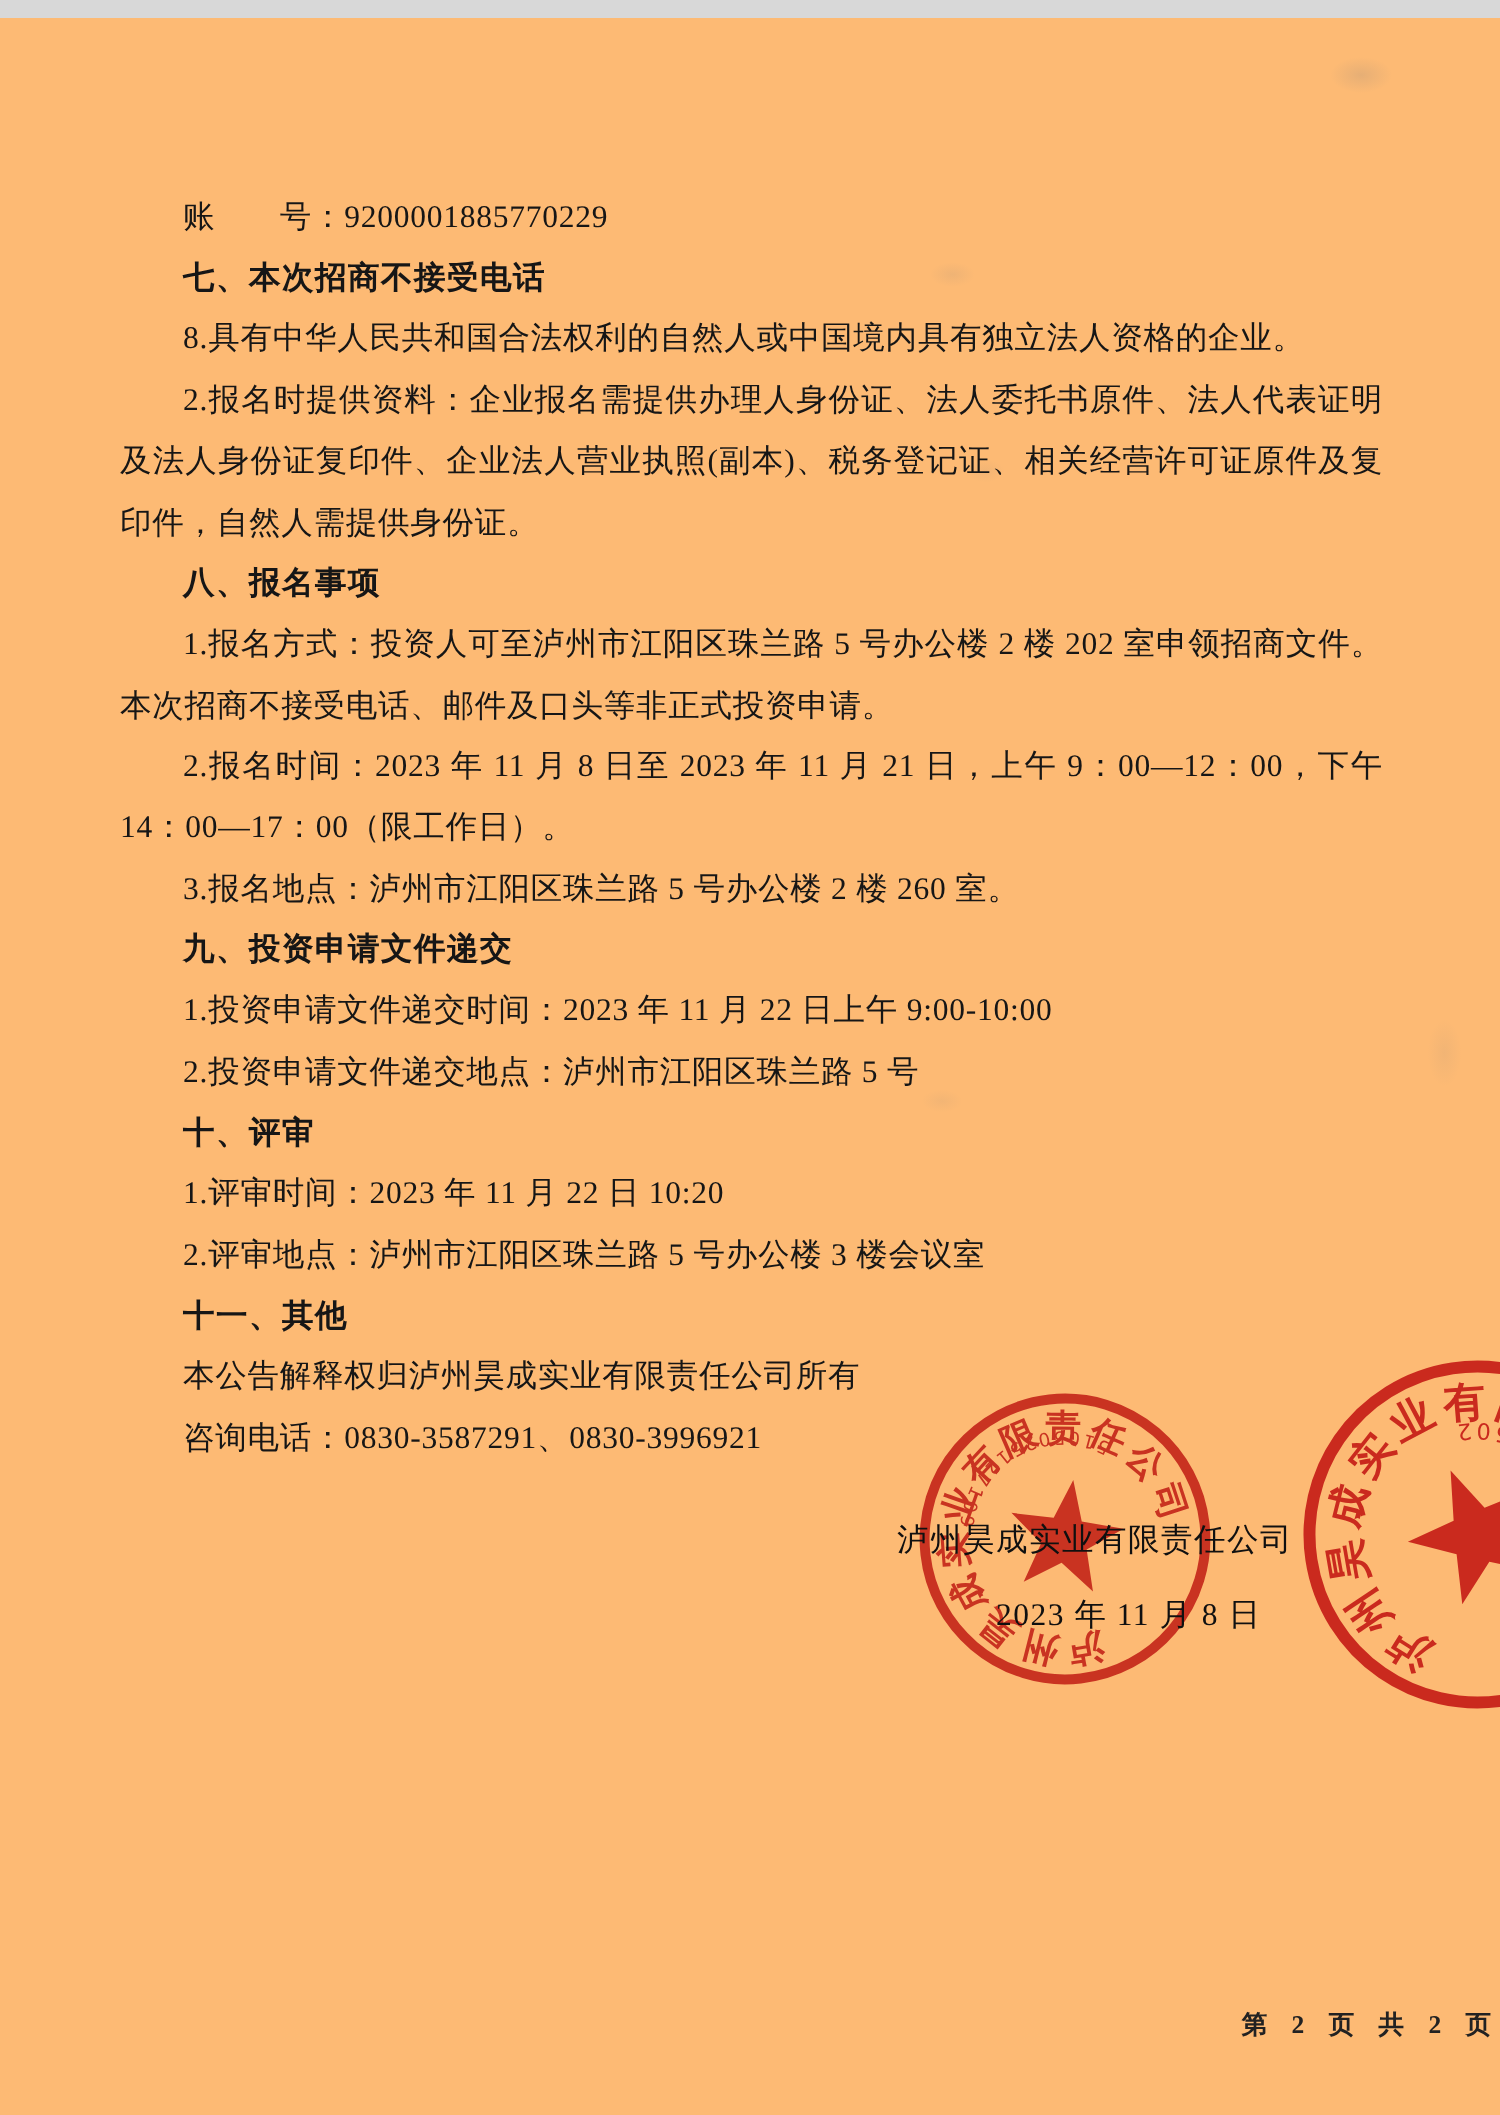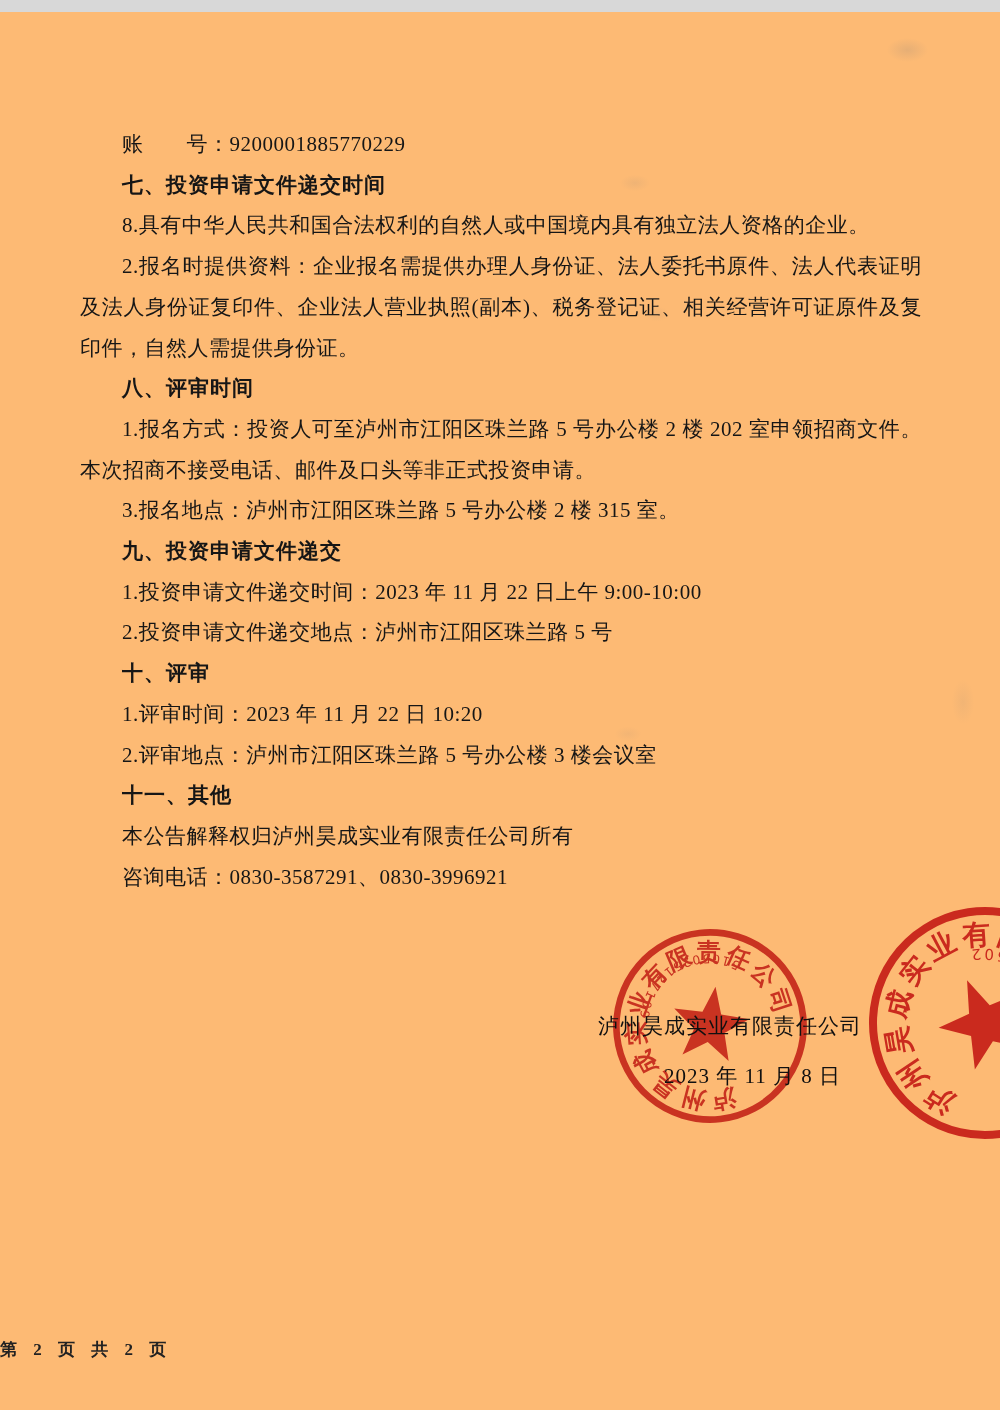--- a/index.html
+++ b/index.html
@@ -66,46 +66,47 @@
   }
 
   .stamp { position: absolute; pointer-events: none; }
   .stamp-left  { left: 606px; top: 908px; width: 208px; height: 212px; z-index: 2; opacity: 0.92; }
   .stamp-right { left: 862px; top: 888px; width: 246px; height: 246px; z-index: 2; opacity: 0.95; }
 
   .footer {
     position: absolute;
     left: 0; right: 0;
     top: 1326px;
-    text-align: left;
+    text-align: right;
     font-size: 17px;
     font-weight: bold;
     letter-spacing: 6px;
     color: #222;
   }
 </style>
 </head>
 <body>
 
 <div class="page">
 
   <div class="spot spot-a"></div>
   <div class="spot spot-b"></div>
   <div class="spot spot-c"></div>
   <div class="spot spot-d"></div>
   <div class="spot spot-e"></div>
 
   <div class="content">
     <p class="body">账　　号：9200001885770229</p>
-    <p class="heading">七、投资申请文件递交时间</p>
+    <p class="heading">七、本次招商不接受电话</p>
     <p class="body">8.具有中华人民共和国合法权利的自然人或中国境内具有独立法人资格的企业。</p>
     <p class="body">2.报名时提供资料：企业报名需提供办理人身份证、法人委托书原件、法人代表证明及法人身份证复印件、企业法人营业执照(副本)、税务登记证、相关经营许可证原件及复印件，自然人需提供身份证。</p>
-    <p class="heading">八、评审时间</p>
+    <p class="heading">八、报名事项</p>
     <p class="body">1.报名方式：投资人可至泸州市江阳区珠兰路 5 号办公楼 2 楼 202 室申领招商文件。本次招商不接受电话、邮件及口头等非正式投资申请。</p>
-    <p class="body">3.报名地点：泸州市江阳区珠兰路 5 号办公楼 2 楼 315 室。</p>
+    <p class="body">2.报名时间：2023 年 11 月 8 日至 2023 年 11 月 21 日，上午 9：00—12：00，下午 14：00—17：00（限工作日）。</p>
+    <p class="body">3.报名地点：泸州市江阳区珠兰路 5 号办公楼 2 楼 260 室。</p>
     <p class="heading">九、投资申请文件递交</p>
     <p class="body">1.投资申请文件递交时间：2023 年 11 月 22 日上午 9:00-10:00</p>
     <p class="body">2.投资申请文件递交地点：泸州市江阳区珠兰路 5 号</p>
     <p class="heading">十、评审</p>
     <p class="body">1.评审时间：2023 年 11 月 22 日 10:20</p>
     <p class="body">2.评审地点：泸州市江阳区珠兰路 5 号办公楼 3 楼会议室</p>
     <p class="heading">十一、其他</p>
     <p class="body">本公告解释权归泸州昊成实业有限责任公司所有</p>
     <p class="body">咨询电话：0830-3587291、0830-3996921</p>
   </div>

